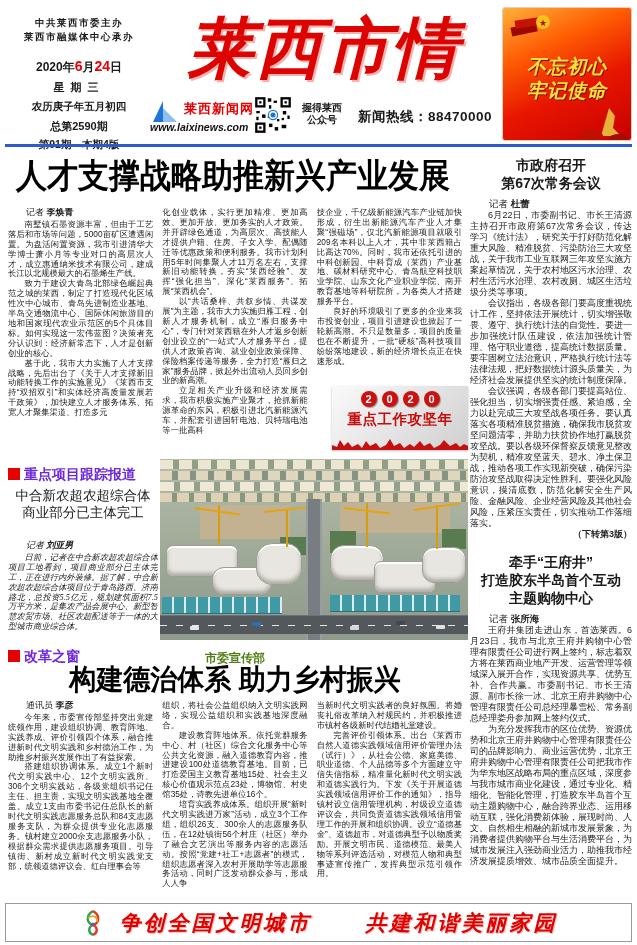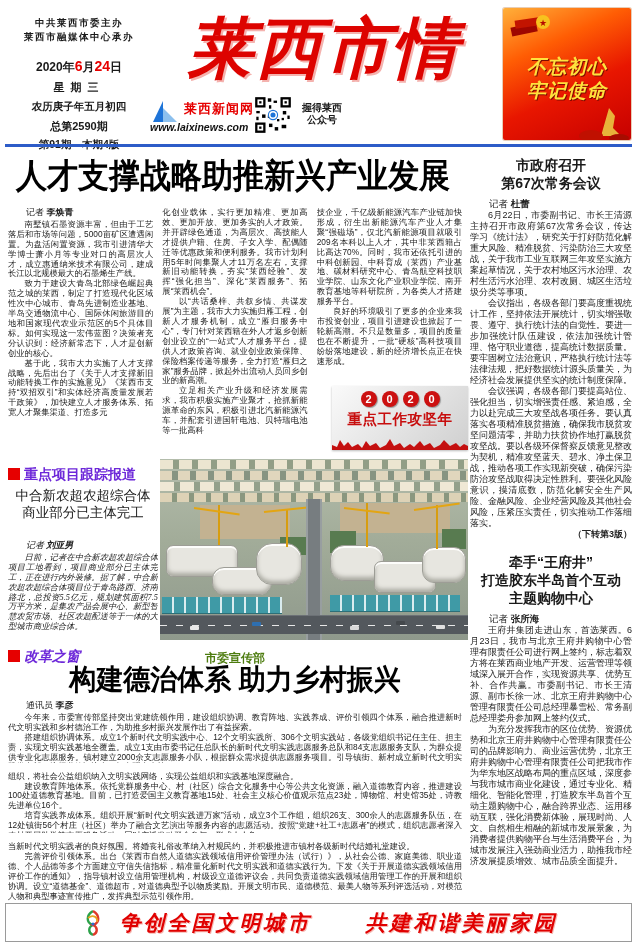--- a/index.html
+++ b/index.html
@@ -53,21 +53,21 @@
   .b2020-row{display:flex;justify-content:center;gap:5px;margin-top:5px;}
   .b2020-c{width:16px;height:16px;border-radius:50%;background:#cc1111;color:#fff;font-weight:900;
            font-size:11px;line-height:16px;text-align:center;box-shadow:1px 1px 1px #999;}
   .b2020-t{margin-top:3px;text-align:center;font-size:14.5px;font-weight:900;color:#c70d0d;letter-spacing:.5px;}
   .b2020-sky{position:absolute;left:0;bottom:0;width:100%;height:13px;}
 
   
   .kicker{position:absolute;font-size:14px;font-weight:900;color:#6d28d9;}
   .ksq{display:inline-block;width:12px;height:12px;background:#e60000;margin-right:4px;vertical-align:-1px;}
   .k1{left:8px;top:466px;}
-  .k2{left:8px;top:648px;font-style:italic;}
+  .k2{left:8px;top:648px;}
 
   
   .proj{position:absolute;left:8px;top:487px;width:150px;height:158px;overflow:hidden;}
   .proj-h{font-size:13.5px;font-weight:400;line-height:17px;text-align:center;margin-bottom:20px;}
   .kai p{font-family:"Liberation Serif",serif;font-style:italic;}
 
   
   .photo{position:absolute;left:160px;top:459px;width:308px;height:181px;overflow:hidden;
          background:linear-gradient(#b3bcab 0%,#a2ac99 45%,#8f998c 100%);}
   .ph-row{position:absolute;left:0;right:0;height:9px;}
@@ -88,21 +88,21 @@
            box-shadow:0 -1px 0 #6c7176;}
   .ph-dash{position:absolute;left:0;right:0;bottom:14px;height:1px;
            background:repeating-linear-gradient(90deg,#e8e8e8 0 7px,transparent 7px 16px);}
   .ph-car{position:absolute;width:9px;height:4px;border-radius:1px;}
 
   
   .ref-kicker{position:absolute;left:8px;top:650px;width:454px;text-align:center;
               font-size:12px;font-weight:bold;color:#4d7c0f;}
   .h-reform{position:absolute;left:8px;top:662px;width:454px;text-align:center;
             font-size:27px;font-weight:900;color:#000;transform:scaleY(1.05);}
-  .ref-cols{position:absolute;left:8px;top:701px;width:454px;height:203px;display:flex;gap:9px;flex-direction:column;}
+  .ref-cols{position:absolute;left:8px;top:701px;width:454px;height:203px;display:flex;gap:9px;}
 
   
   .sidebar{position:absolute;left:470px;top:156px;width:162px;height:750px;overflow:hidden;}
   .sb-h{font-size:14px;font-weight:900;line-height:18px;text-align:center;margin:0 0 6px 0;}
   .sidebar p{margin:0;font-size:9px;line-height:11px;text-align:justify;text-indent:2em;color:#222;}
   .sb-byline{font-size:9.5px !important;margin-bottom:1px !important;}
   .sb-cont{text-align:right !important;text-indent:0 !important;font-weight:bold;}
   .sb-gap{height:13px;}
 
   
@@ -168,20 +168,21 @@
         <rect x="26.5" y="4.5" width="2" height="2"></rect>
         <rect x="4.5" y="26.5" width="2" height="2"></rect>
       </g>
     <circle cx="16.5" cy="16.5" r="4" fill="#fff" stroke="#1e74d8"></circle>
       <circle cx="16.5" cy="16.5" r="2.2" fill="#1e74d8"></circle>
   </svg>
   <div class="mh-qrcap">
     <div>握得莱西</div>
     <div>公众号</div>
   </div>
+  <div class="mh-hotline">新闻热线：88470000</div>
 
   <div class="slogan-box">
     <svg style="position:absolute;left:6px;top:5px" width="44" height="30" viewBox="0 0 44 30">
       <rect x="2" y="12" width="26" height="9" fill="#9e0600" transform="rotate(-12 15 16)"></rect>
       <rect x="6" y="6" width="24" height="8" fill="#c21400" transform="rotate(-8 18 10)"></rect>
       <circle cx="34" cy="9" r="7" fill="#f7c21e"></circle>
       <text x="34" y="12.5" font-size="9" text-anchor="middle" fill="#b50b00">★</text>
     </svg>
     <div class="slogan-t">不忘初心</div>
     <div class="slogan-t" style="margin-top:0">牢记使命</div>

